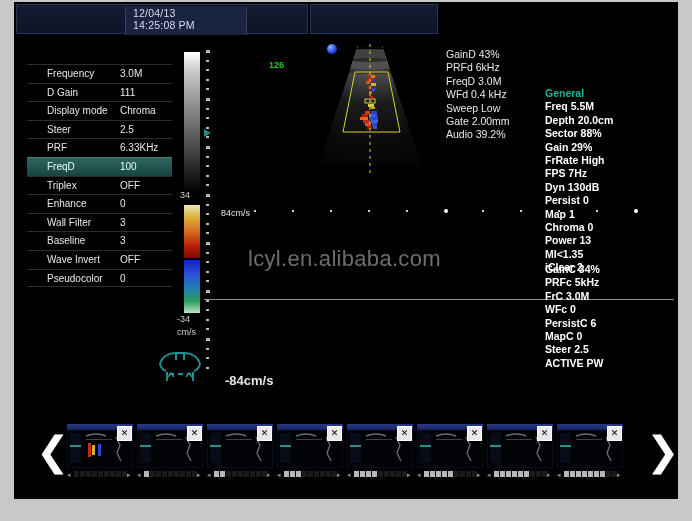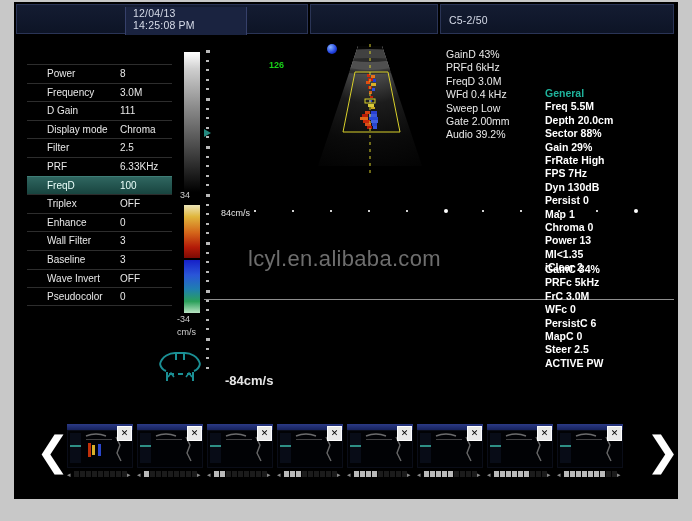--- a/index.html
+++ b/index.html
@@ -92,43 +92,36 @@
 <body>
 
 <div id="screen">
 
   <div class="hdr" id="hdr-a">
     <div id="hdr-datebox"></div>
     <div class="hdr-line" id="hdr-date" style="left:116px">12/04/13</div>
     <div class="hdr-line" id="hdr-time" style="left:116px">14:25:08 PM</div>
   </div>
   <div class="hdr" id="hdr-b"></div>
-  <div class="hdr" id="hdr-c">
-    <div class="hdr-line" id="probe-lbl">C5-2/50</div>
-  </div>
 
   <div id="params">
-      <div class="prow">
-        <span class="k">Power</span>
-        <span class="v">8</span>
-      </div>
       <div class="prow">
         <span class="k">Frequency</span>
         <span class="v">3.0M</span>
       </div>
       <div class="prow">
         <span class="k">D Gain</span>
         <span class="v">111</span>
       </div>
       <div class="prow">
         <span class="k">Display mode</span>
         <span class="v">Chroma</span>
       </div>
       <div class="prow">
-        <span class="k">Filter</span>
+        <span class="k">Steer</span>
         <span class="v">2.5</span>
       </div>
       <div class="prow">
         <span class="k">PRF</span>
         <span class="v">6.33KHz</span>
       </div>
       <div class="prow sel">
         <span class="k">FreqD</span>
         <span class="v">100</span>
       </div>

